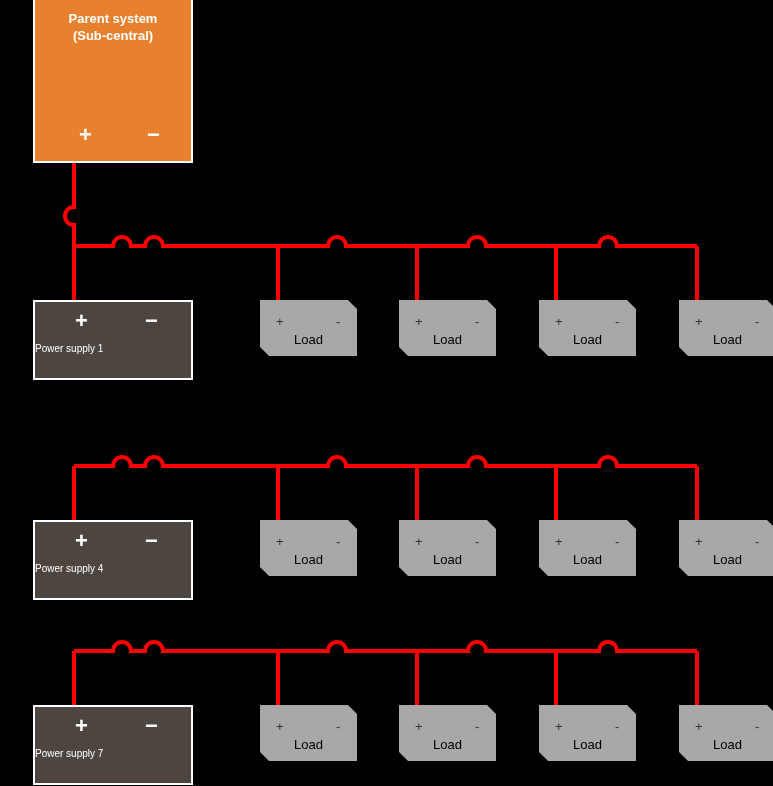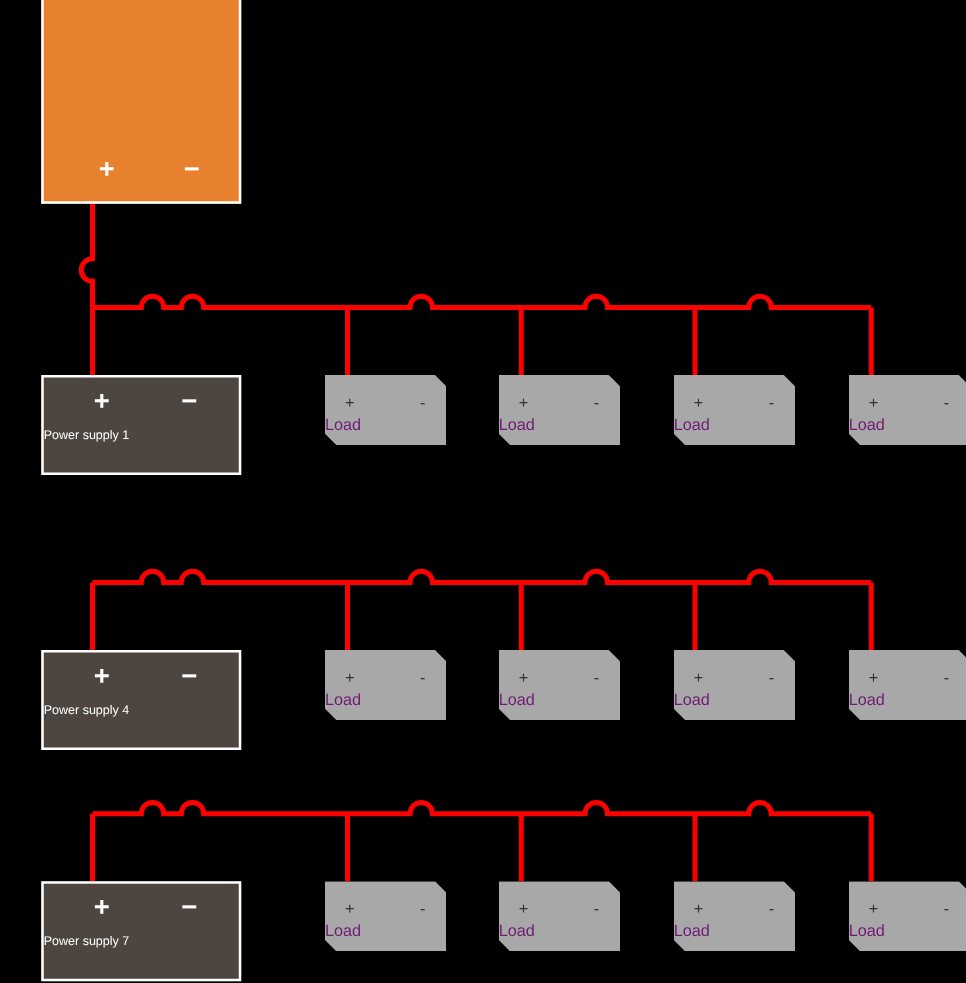--- a/index.html
+++ b/index.html
@@ -98,21 +98,22 @@
     font-size: 13px;
     line-height: 1;
   }
   .load-term.plus  { left: 16px; top: 15px; }
   .load-term.minus { left: 76px; top: 15px; }
   .load-label {
     position: absolute;
     left: 0;
     right: 0;
     top: 33px;
-    color: #701a75;
+    text-align: center;
+    color: #000000;
     font-size: 13px;
     line-height: 1;
   }
 </style>
 </head>
 <body>
 
 <div id="canvas">
 
   <svg id="wiring" viewBox="0 0 773 786" xmlns="http://www.w3.org/2000/svg">
@@ -133,20 +134,22 @@
         <path d="M 74 651 L 74 705"></path>
         <path d="M 278 651 L 278 705"></path>
         <path d="M 417 651 L 417 705"></path>
         <path d="M 556 651 L 556 705"></path>
         <path d="M 697 651 L 697 705"></path>
         <path d="M 74 163 L 74 207 A 9 9 0 0 0 74 225 L 74 246"></path>
       </g>
   </svg>
 
   <div class="parent-box" id="parent-box" style="left: 33px; top: -2px; width: 160px; height: 165px;">
+    <div class="parent-title">Parent system
+(Sub-central)</div>
     <div class="parent-term plus">+</div>
     <div class="parent-term minus">−</div>
   </div>
 
   <div id="blocks">
       <div class="psu-box" style="left: 33px; top: 300px; width: 160px; height: 80px;">
         <div class="psu-term plus">+</div>
         <div class="psu-term minus">−</div>
         <div class="psu-label">Power supply 1</div>
       </div>

